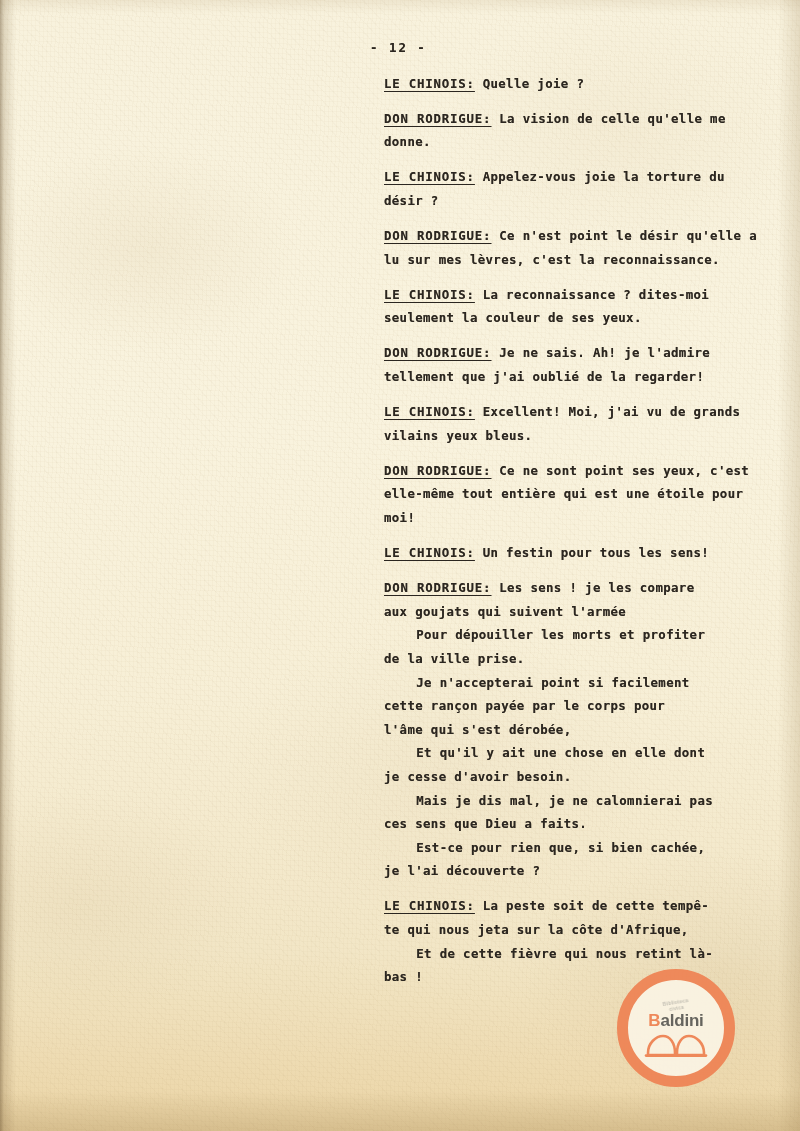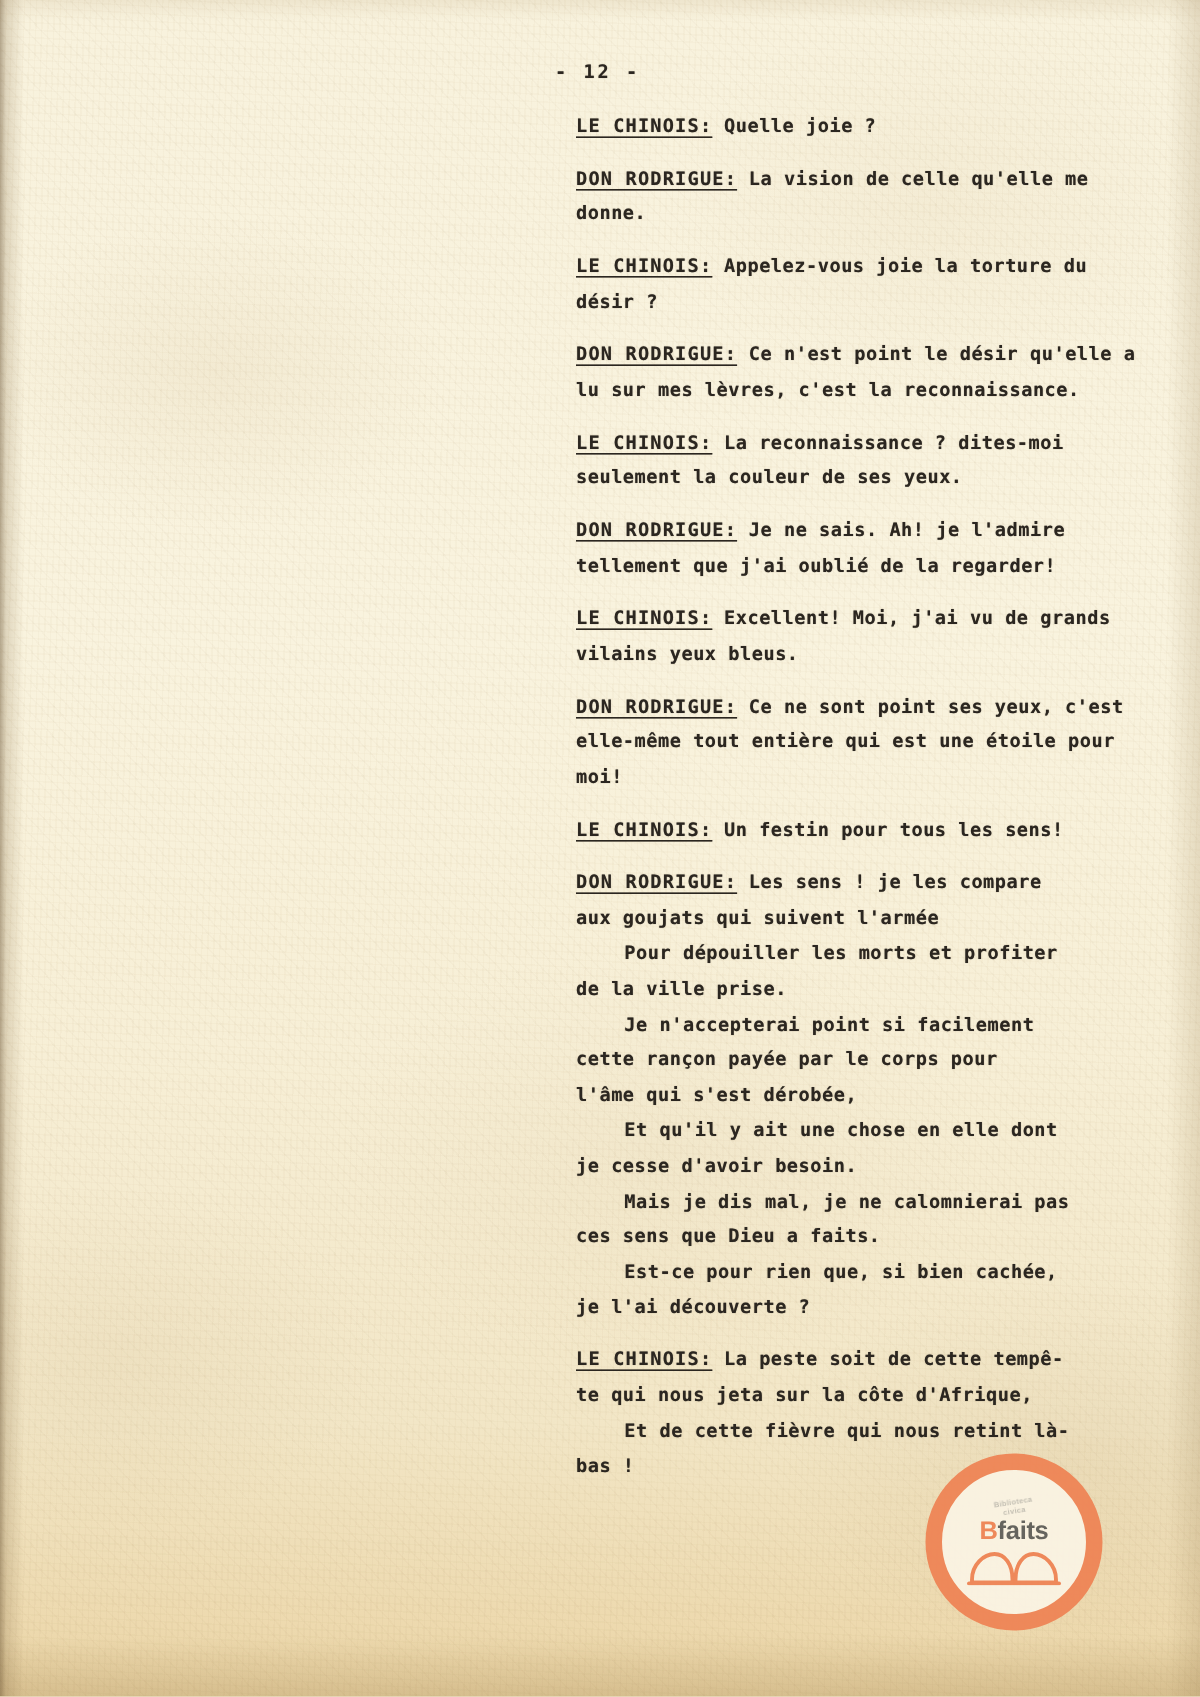--- a/index.html
+++ b/index.html
@@ -142,21 +142,21 @@
 
   <div id="edges"></div>
 
   <div id="stampwrap">
     <div id="stamp">
       <div class="inner">
         <div class="tiny">
           <span>Biblioteca</span><br>
           <span>civica</span>
         </div>
-        <div class="word"><span class="b">B</span><span>faits</span></div>
+        <div class="word"><span class="b">B</span><span>aldini</span></div>
         <span>
           <svg width="64" height="26" viewBox="0 0 64 26" aria-hidden="true">
             <path d="M4 24 L4 22 C4 12 12 5 19 5 C26 5 31 12 31 22 L31 24 Z" fill="none" stroke="#ef8354" stroke-width="2.6" stroke-linejoin="round"></path>
             <path d="M33 24 L33 22 C33 12 38 5 45 5 C52 5 60 12 60 22 L60 24 Z" fill="none" stroke="#ef8354" stroke-width="2.6" stroke-linejoin="round"></path>
             <line x1="2" y1="24.6" x2="62" y2="24.6" stroke="#ef8354" stroke-width="2.6" stroke-linecap="round"></line>
           </svg>
         </span>
       </div>
     </div>
   </div>

